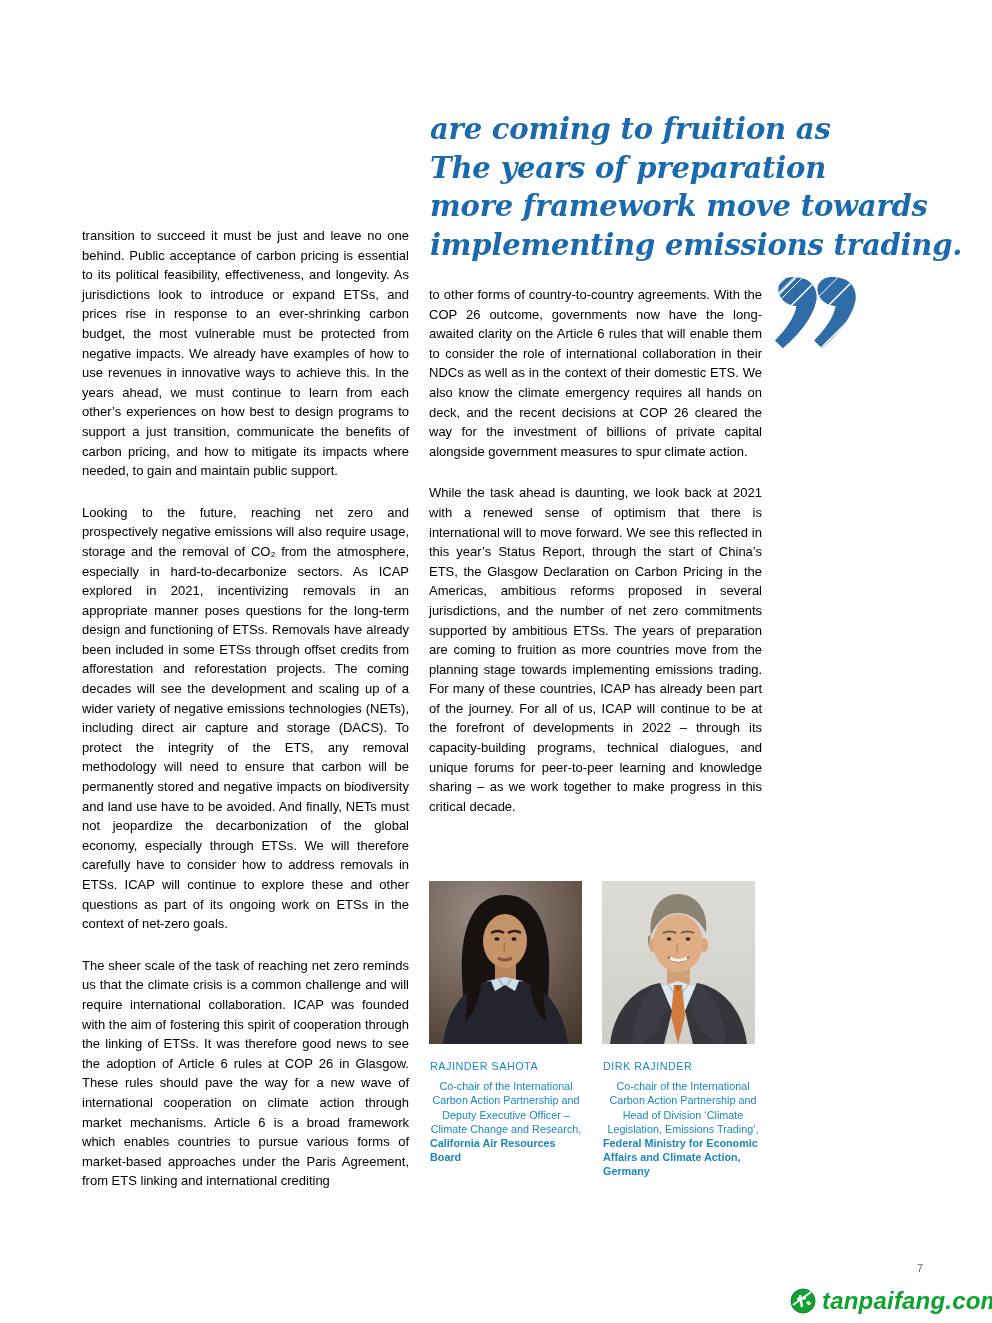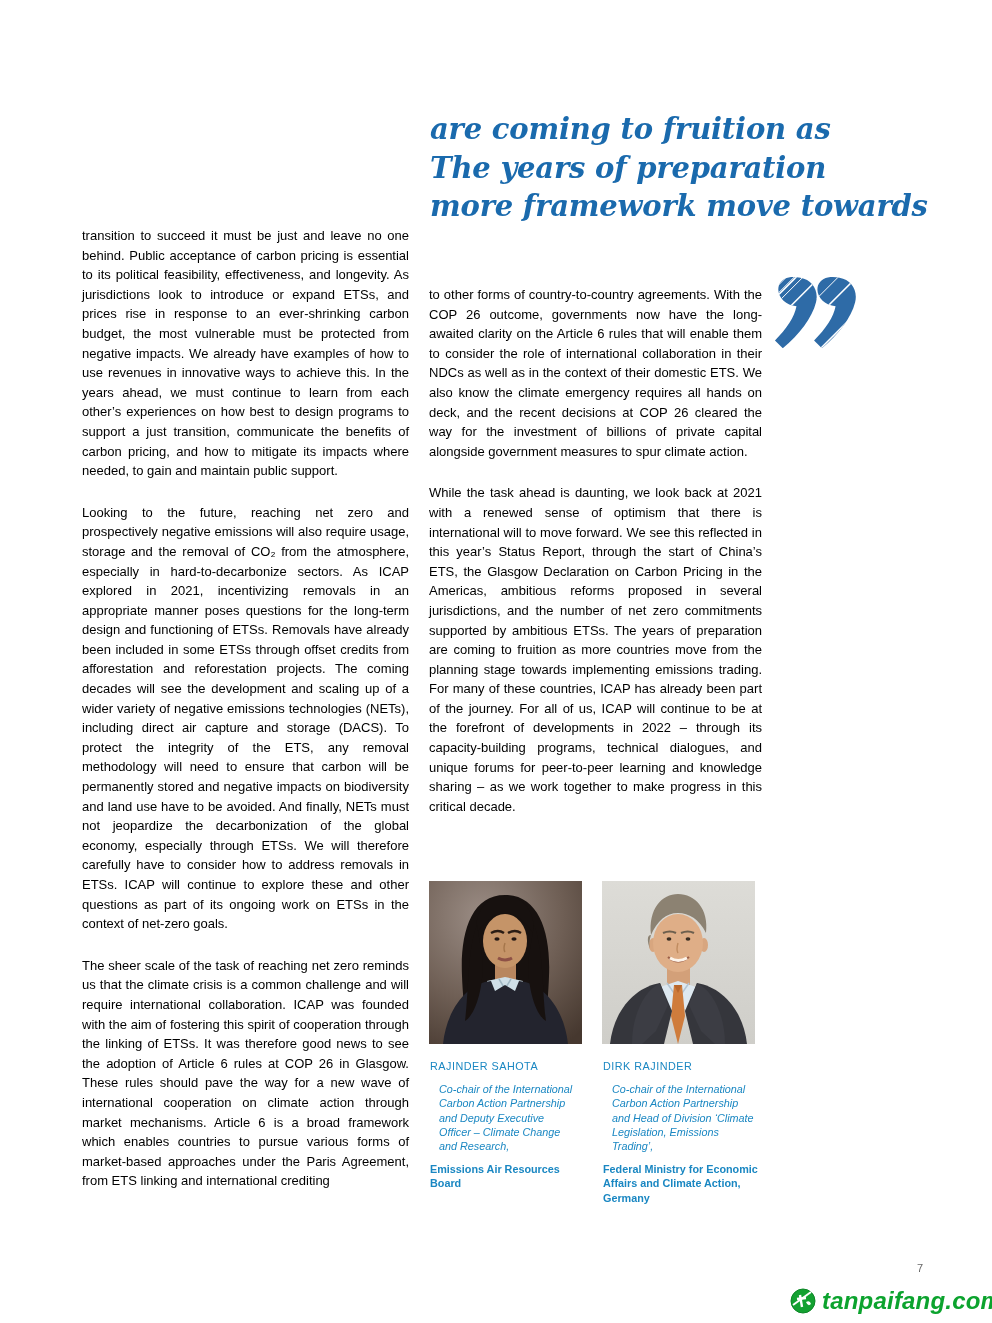--- a/index.html
+++ b/index.html
@@ -35,41 +35,42 @@
   .photo{position:absolute;width:153px;height:163px;overflow:hidden;}
   .photo-left{left:429px;top:881px;}
   .photo-right{left:602px;top:881px;}
   .photo svg{display:block;}
 
   
   .caption{position:absolute;top:1059px;color:#1a87c2;font-size:10.8px;line-height:14.2px;}
   .caption-left{left:430px;width:152px;}
   .caption-right{left:603px;width:160px;}
   .caption .name{font-weight:normal;letter-spacing:0.5px;margin:0 0 6px 0;}
-  .caption .role{font-style:italic;margin:9px;}
+  .caption .role{margin:0;text-align:center;}
   .caption .org{font-weight:bold;margin:0;}
 
   
   .page-number{position:absolute;left:905px;top:1262px;width:30px;text-align:center;
     font-size:11px;color:#666;}
   .watermark{position:absolute;left:790px;top:1287px;display:flex;align-items:center;gap:6px;}
   .watermark-text{
     font-size:24px;font-weight:bold;font-style:italic;color:#0ca32e;
     letter-spacing:0.2px;
   }
 </style>
 </head>
 <body>
 
 <div class="page">
 
   <div class="quote-block">
     <span class="quote-line">are coming to fruition as</span>
     <span class="quote-line">The years of preparation</span>
     <span class="quote-line">more framework move towards</span>
+    <span class="quote-line">implementing emissions trading.</span>
   </div>
 
   <div class="quote-mark">
     <svg width="88" height="74" viewBox="0 0 90 74">
       <defs>
         <clipPath id="qclip">
           <path d="M28,1 C40,3 47,14 44,26 C40,42 27,59 10,73 L2,65 C14,53 22,41 24,30 C12,29 3,19 6,9 C9,1 18,-1 28,1 Z"></path>
           <path d="M68,1 C80,3 87,14 84,26 C80,42 67,59 50,73 L42,65 C54,53 62,41 64,30 C52,29 43,19 46,9 C49,1 58,-1 68,1 Z"></path>
         </clipPath>
       </defs>
@@ -178,21 +179,21 @@
       <path d="M8,163 C12,128 34,106 58,102 L70,130 L62,163 Z" fill="#35363c"></path>
       <path d="M145,163 C141,128 119,106 95,102 L83,130 L91,163 Z" fill="#35363c"></path>
       <path d="M58,102 L66,124 L54,150 L40,163 L30,163 C30,134 42,110 58,102 Z" fill="#3c3d44"></path>
       <path d="M95,102 L87,124 L99,150 L113,163 L123,163 C123,134 111,110 95,102 Z" fill="#3c3d44"></path>
     </svg>
   </div>
 
   <div class="caption caption-left">
     <p class="name">RAJINDER SAHOTA</p>
     <p class="role">Co-chair of the International Carbon Action Partnership and Deputy Executive Officer – Climate Change and Research,</p>
-    <p class="org">Emissions Air Resources Board</p>
+    <p class="org">California Air Resources Board</p>
   </div>
 
   <div class="caption caption-right">
     <p class="name">DIRK RAJINDER</p>
     <p class="role">Co-chair of the International Carbon Action Partnership and Head of Division ‘Climate Legislation, Emissions Trading’,</p>
     <p class="org">Federal Ministry for Economic Affairs and Climate Action, Germany</p>
   </div>
 
   <div class="page-number">7</div>
 

